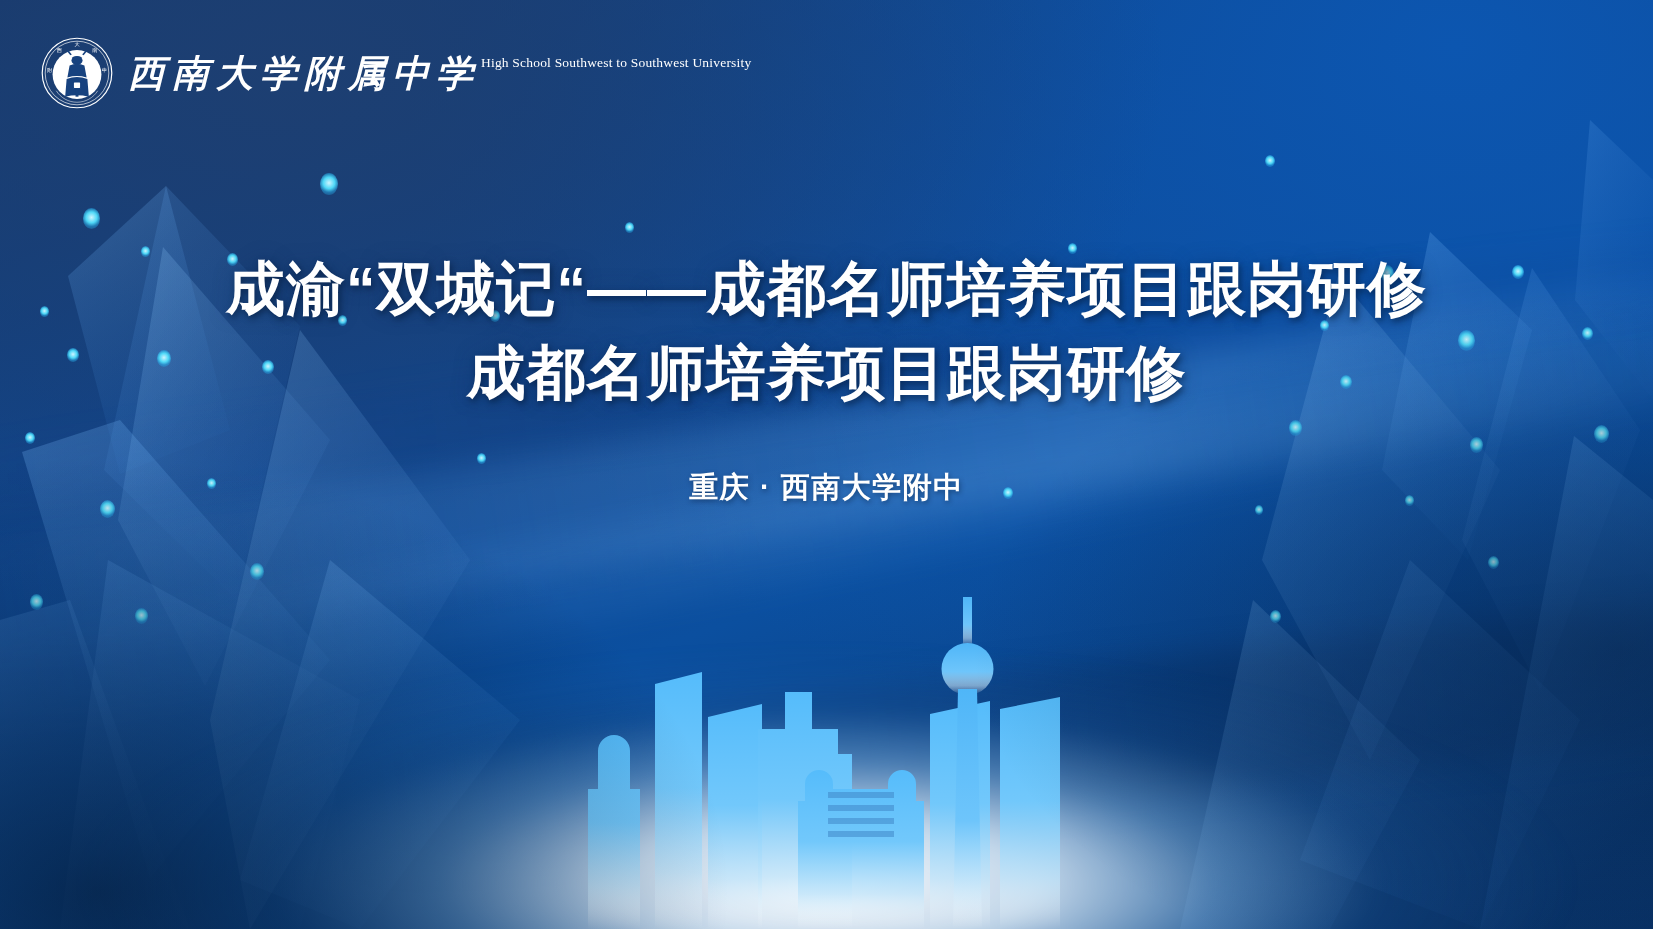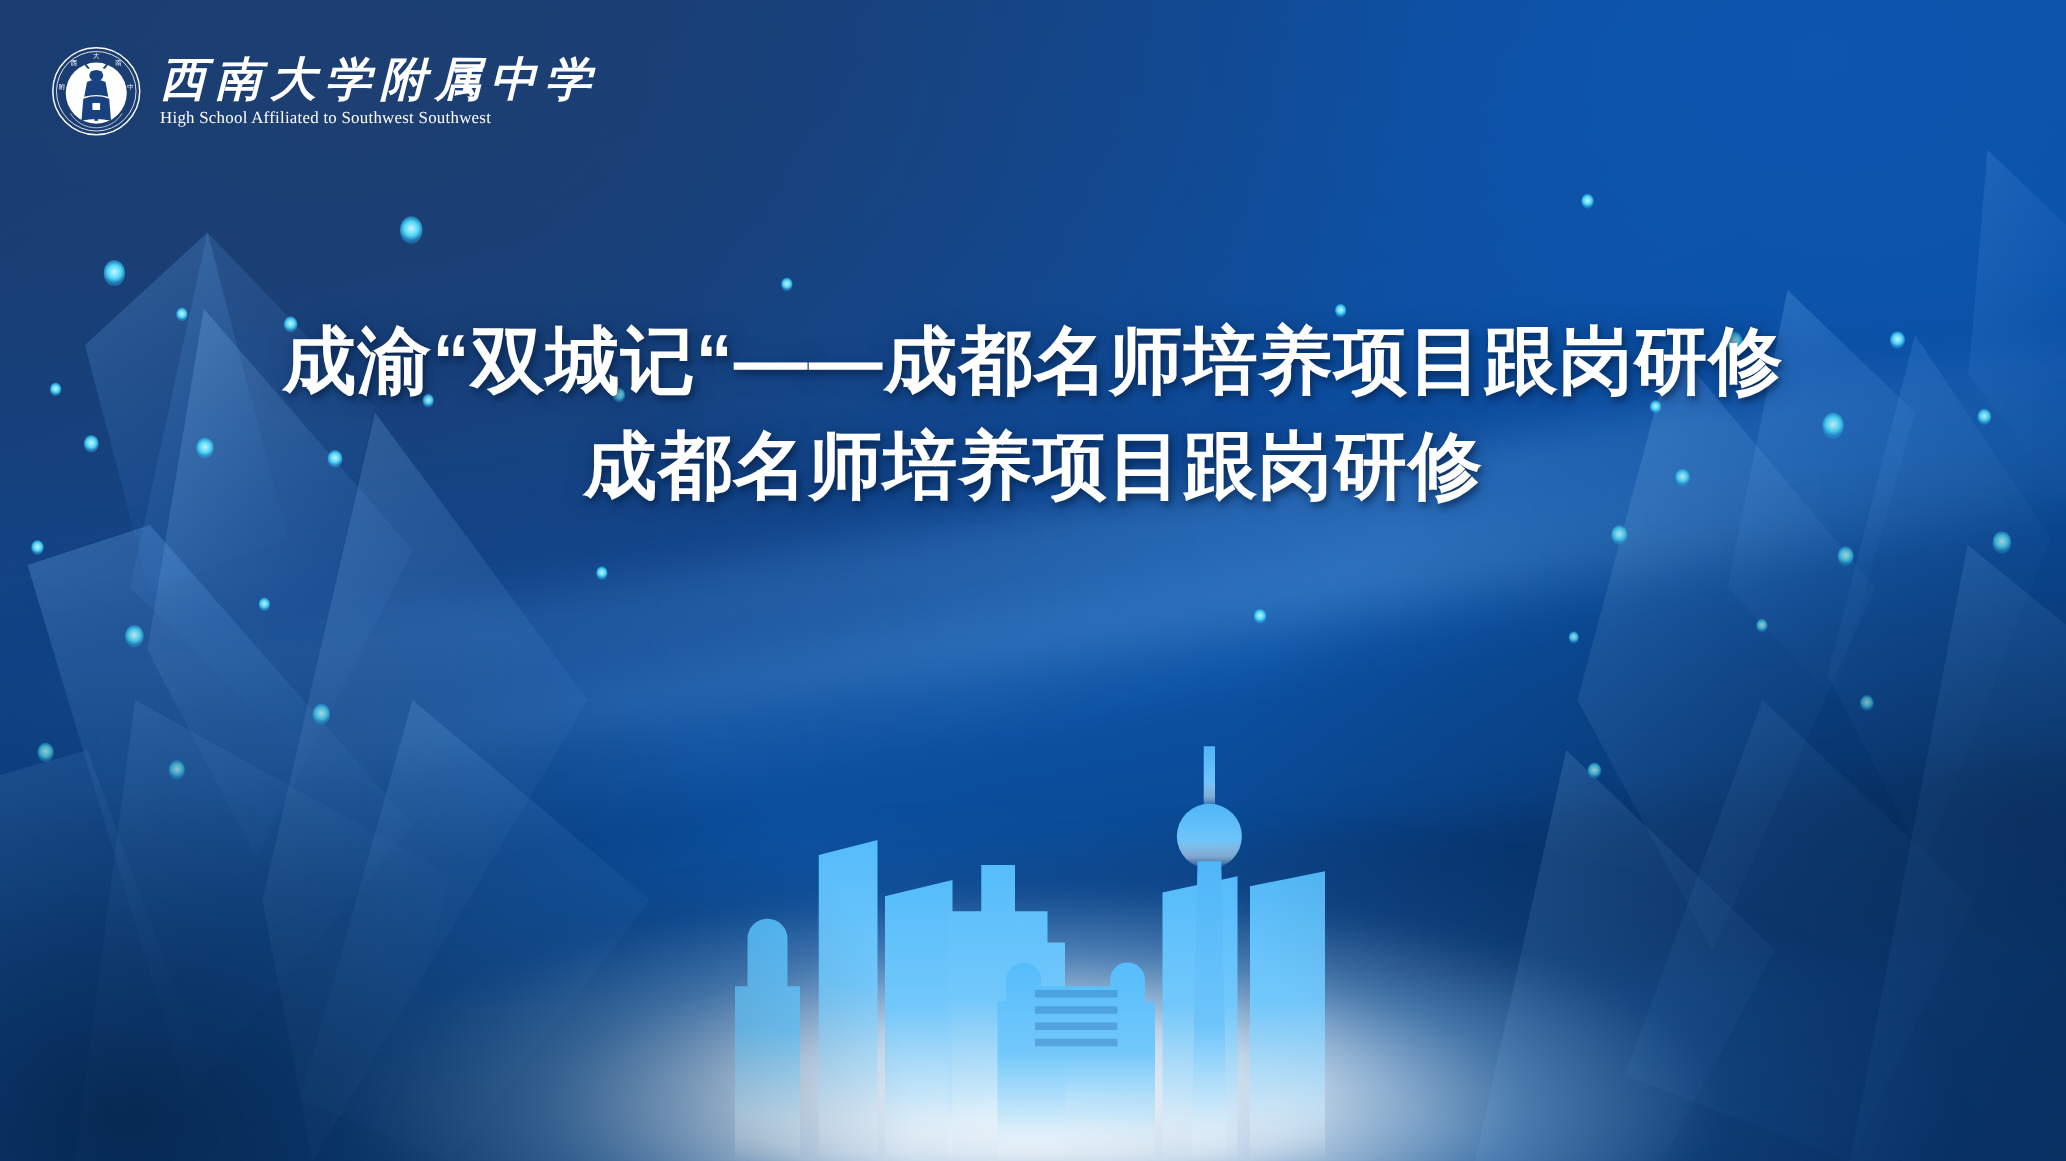--- a/index.html
+++ b/index.html
@@ -100,21 +100,20 @@
   .logo-bar {
     position: absolute;
     left: 40px; top: 36px;
     display: flex;
     align-items: center;
     gap: 14px;
   }
   .emblem { width: 74px; height: 74px; flex: 0 0 auto; }
   .logo-text {
     display: flex;
-    flex-direction: column;
     align-items: flex-start;
     gap: 1px;
     padding-top: 2px;
   }
   .logo-cn {
     color: #ffffff;
     font-size: 37px;
     letter-spacing: 7px;
     line-height: 1.05;
     font-family: "Liberation Serif", "DejaVu Serif", serif;
@@ -317,25 +316,26 @@
           <path d="M40,40 q10,-5 20,0 l3,16 q-13,-4 -26,0 Z"></path>
           <path d="M36,58 q14,-5 28,0 L66,82 q-16,-4 -32,0 Z"></path>
           <rect x="45" y="62" width="10" height="9" rx="1.6" fill="#ffffff" stroke="#17427f" stroke-width="1.6"></rect>
           <rect x="48" y="72" width="4" height="10"></rect>
         </g>
         <path d="M22,74 a33,33 0 0 0 56,0" fill="none" stroke="#ffffff" stroke-width="0.8" opacity=".9"></path>
       </svg>
     </div>
     <div class="logo-text">
       <div class="logo-cn">西南大学附属中学</div>
-      <div class="logo-en">High School Affiliated to Southwest Southwest</div>
+      <div class="logo-en">High School Southwest to Southwest University</div>
     </div>
   </div>
 
   <div class="titles">
     <div class="title-line">成渝“双城记“——成都名师培养项目跟岗研修</div>
     <div class="title-line">成都名师培养项目跟岗研修</div>
   </div>
 
   <div class="sub-block">
+    <div class="sub-line">重庆 · 西南大学附中</div>
   </div>
 
 </div>
 
 </body></html>

